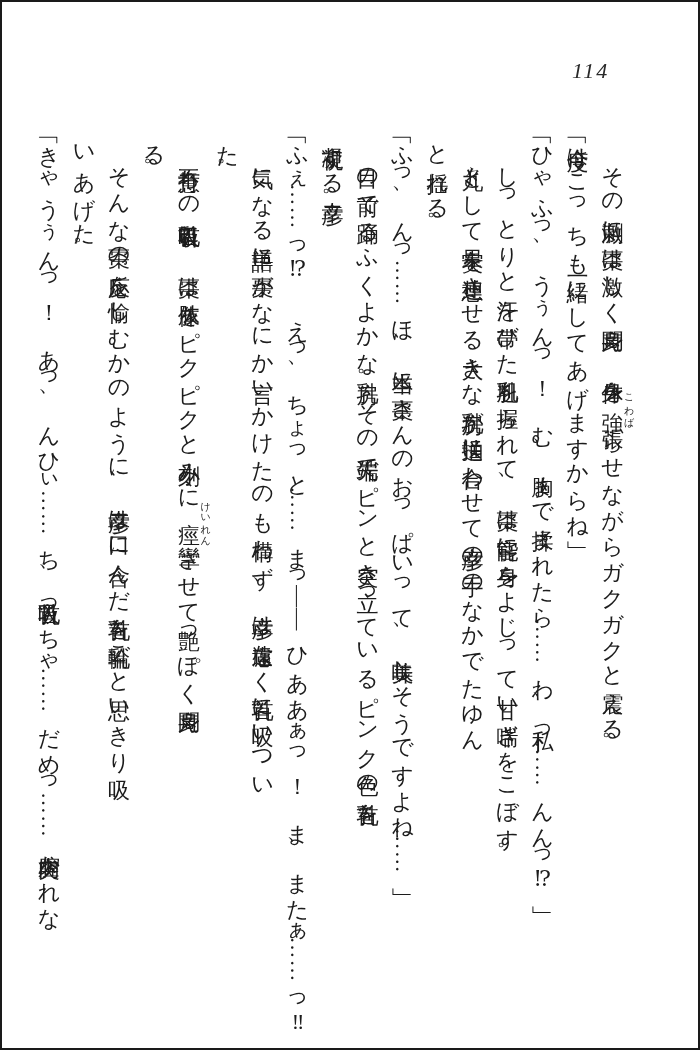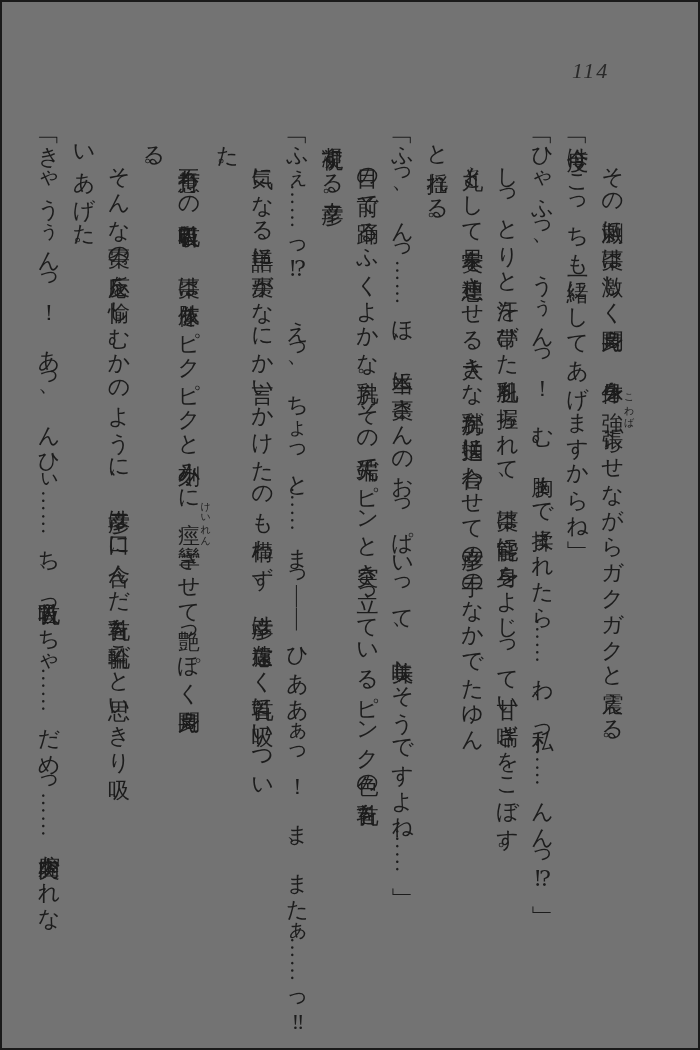--- a/index.html
+++ b/index.html
@@ -5,21 +5,21 @@
   html, body {
     margin: 0;
     padding: 0;
     background: #e8e8e4;
   }
   .page {
     position: relative;
     width: 700px;
     height: 1050px;
     margin: 0 auto;
-    background: #737373;
+    background: #ffffff;
     border: 2px solid #1a1a1a;
     box-sizing: border-box;
     overflow: hidden;
     font-family: "Liberation Serif", "DejaVu Serif", serif;
     color: #1c1c1c;
   }
   .page-number {
     position: absolute;
     top: 56px;
     left: 570px;

